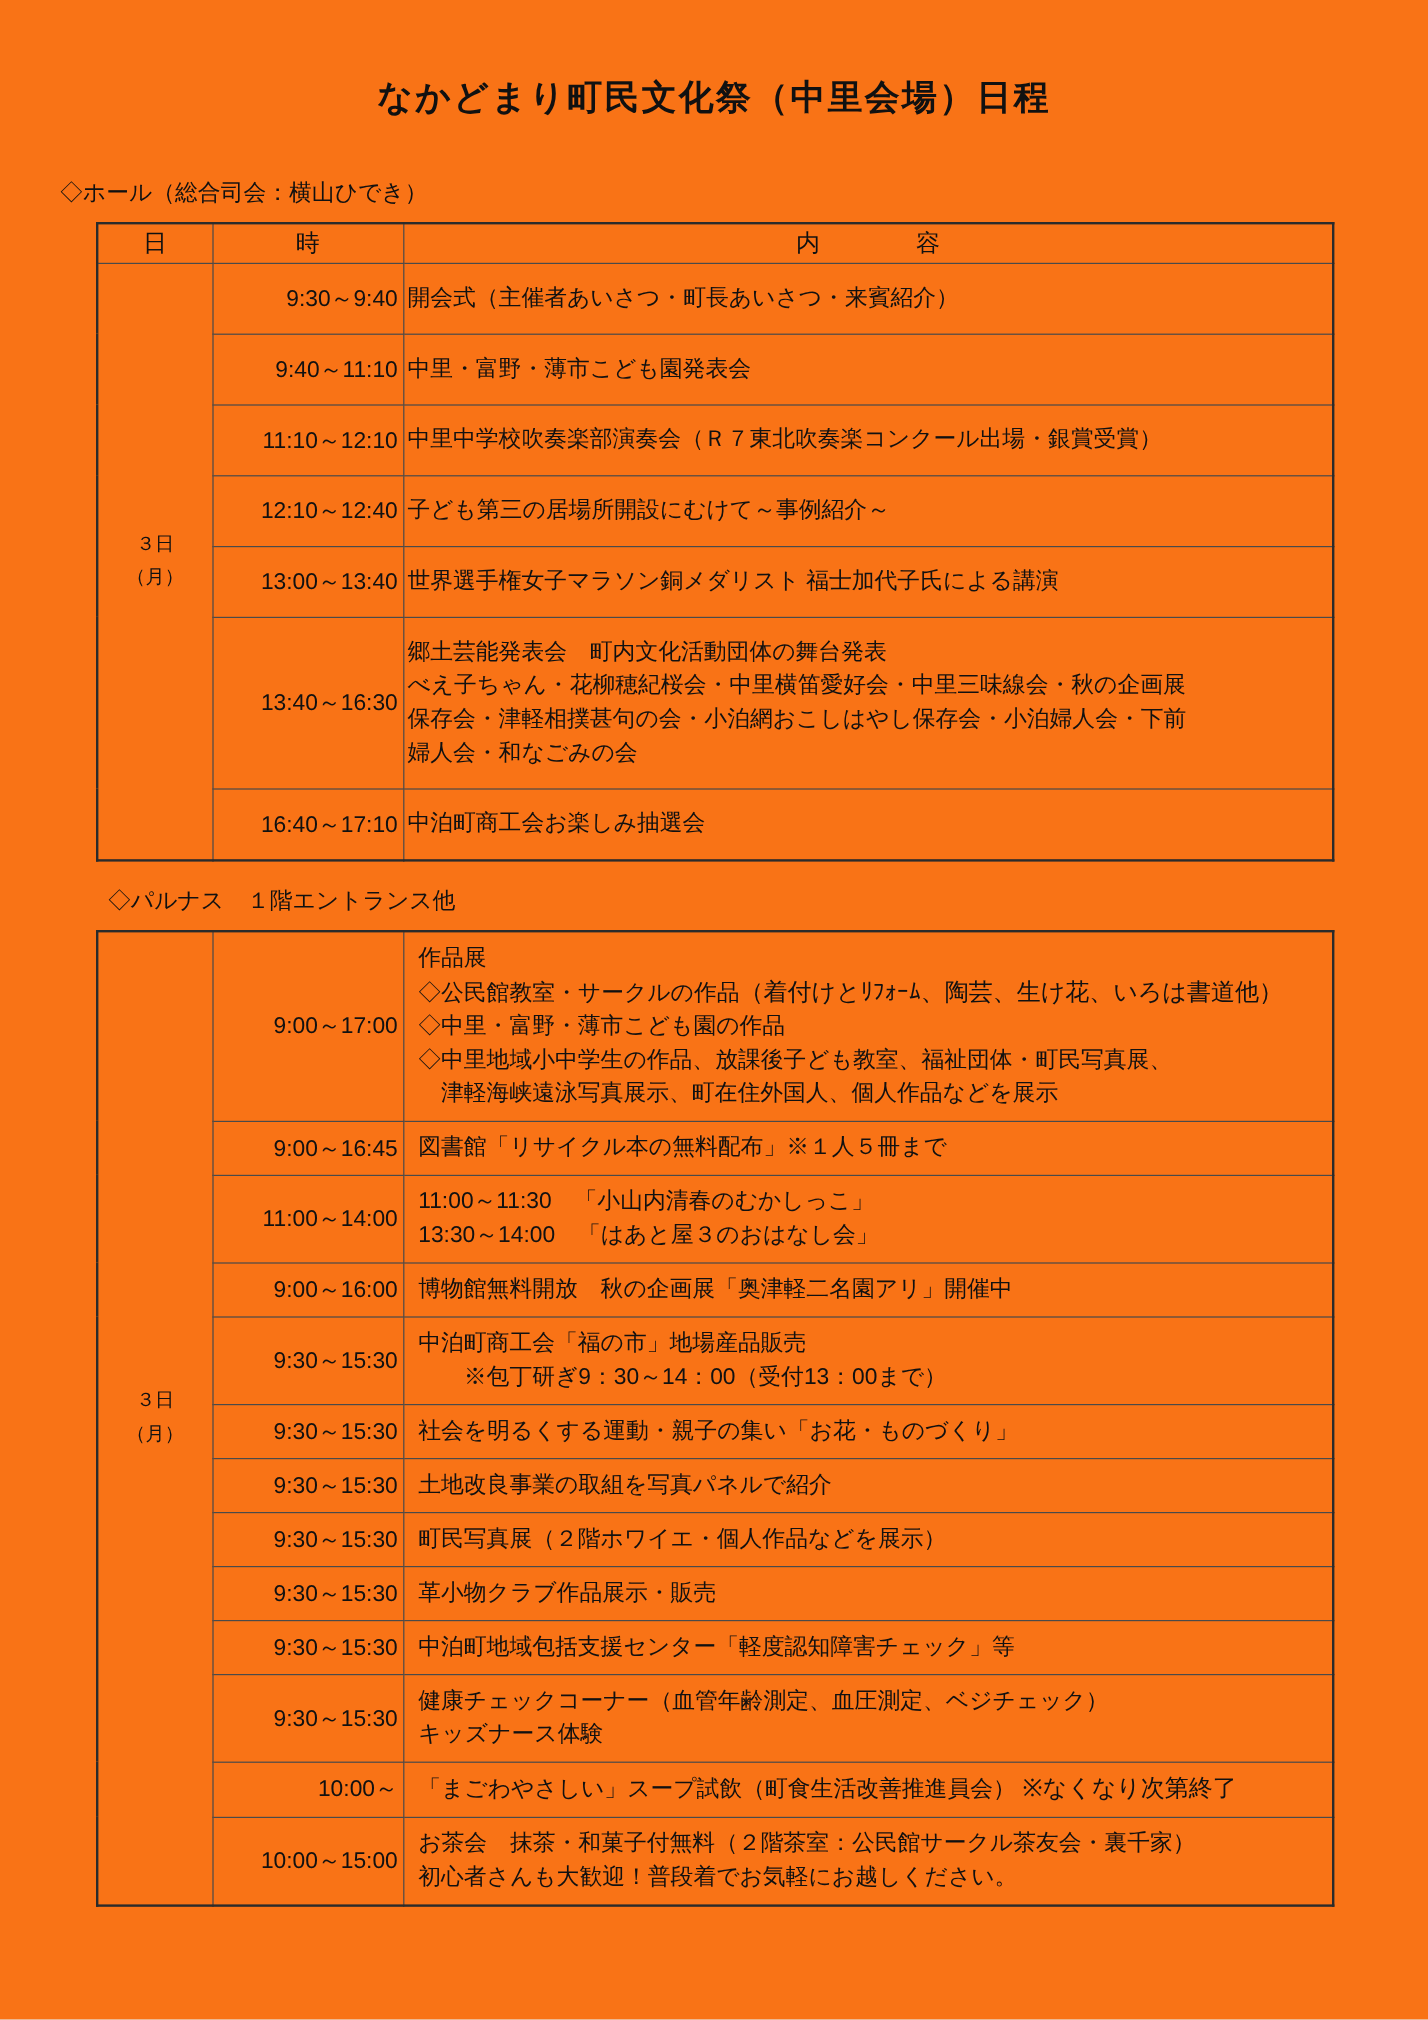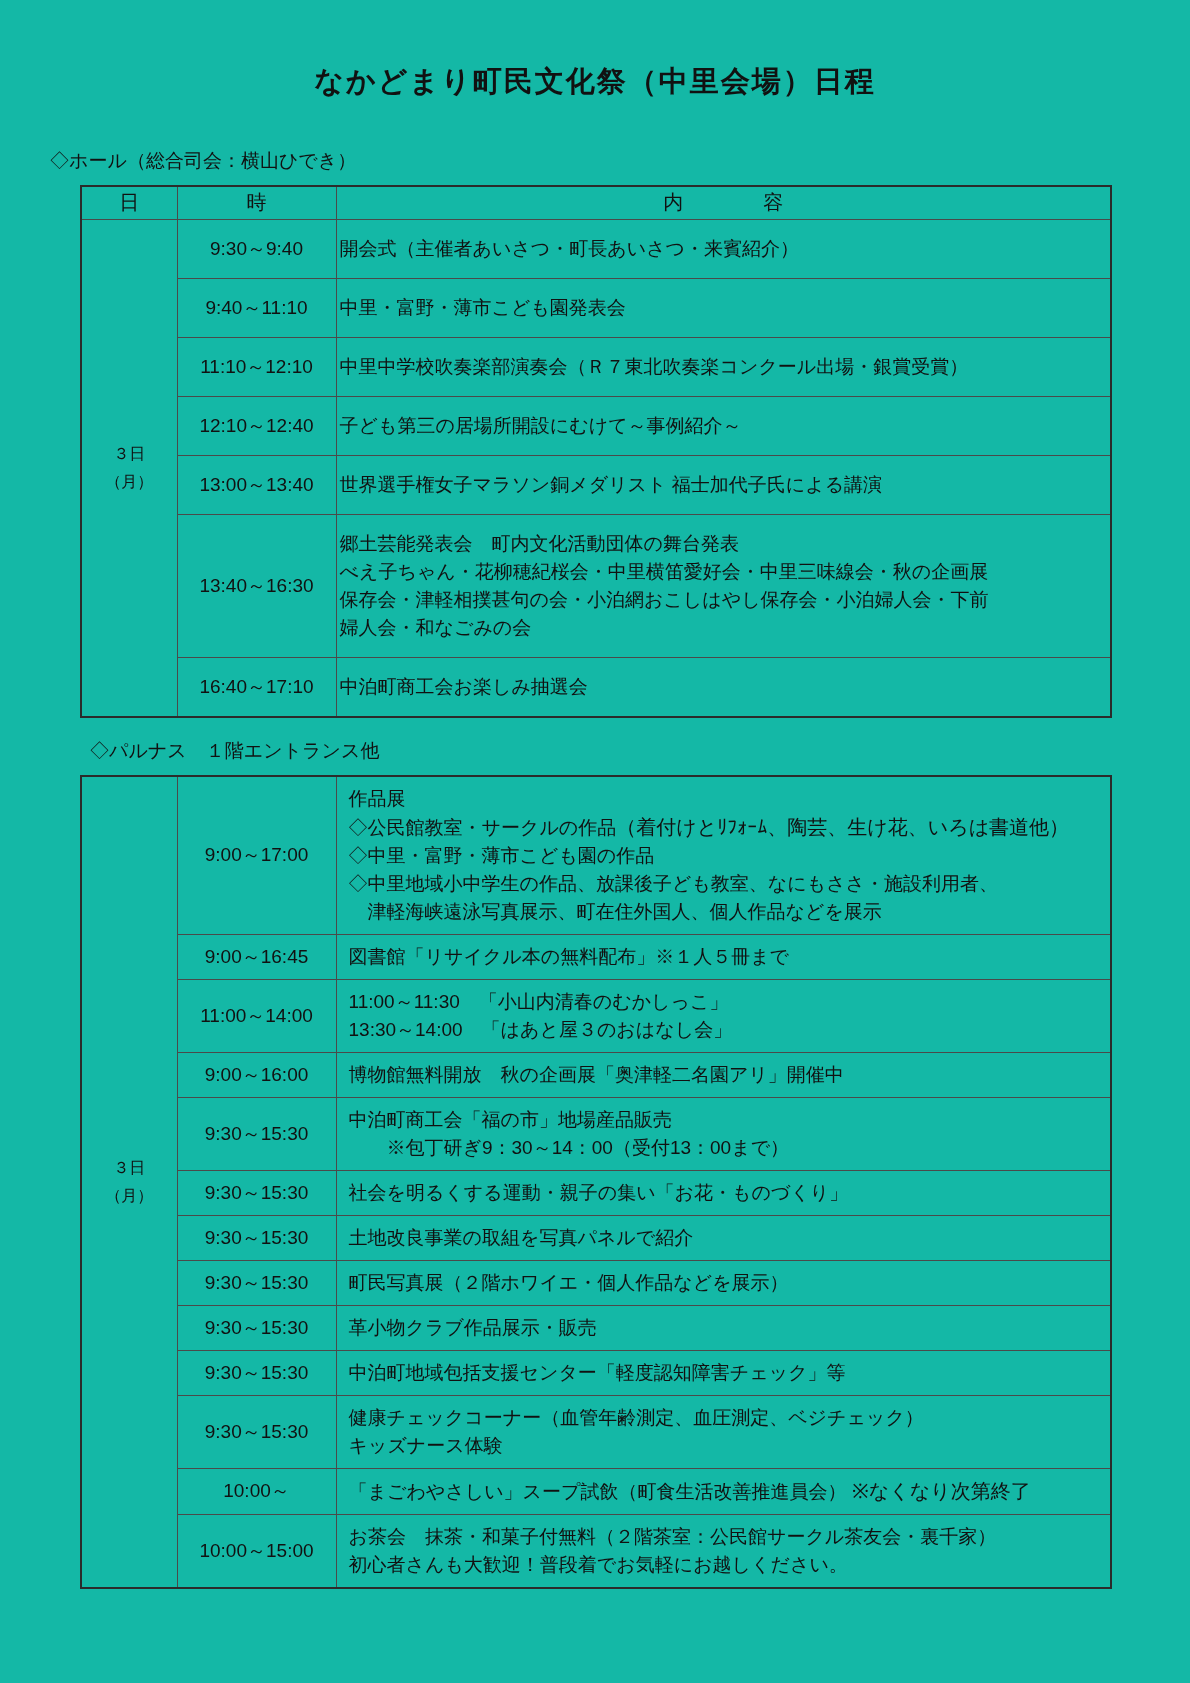--- a/index.html
+++ b/index.html
@@ -1,21 +1,21 @@
 <!DOCTYPE html>
 <html><head>
 <meta charset="utf-8">
 <style>
   * { box-sizing: border-box; }
   html, body { margin: 0; padding: 0; background: #e8e8e8; }
   .page {
     width: 1190px;
     height: 1683px;
     margin: 0 auto;
-    background: #14b8a6;
+    background: #f97316;
     padding: 62px 80px 0 80px;
     font-family: "Liberation Sans", sans-serif;
     color: #111;
     position: relative;
   }
   .doc-title {
     margin: 0 0 46px 0;
     text-align: center;
     font-size: 29px;
     font-weight: bold;
@@ -46,23 +46,23 @@
     height: 33px;
     text-align: center;
     padding: 0;
   }
   .day-cell {
     text-align: center;
     font-size: 16px;
     line-height: 28px;
   }
   .time-cell {
-    text-align: center;
+    text-align: right;
     font-size: 19px;
-    padding: 2px 20px;
+    padding: 2px 4px;
     white-space: nowrap;
   }
   .content-cell { font-size: 19px; }
   .t1 .content-cell { padding: 15px 3px; }
   .t2 .content-cell { padding: 8px 12px; }
   .line { line-height: 28px; }
   .small { font-size: 20px; }
   .footnotes { margin: 12px 0 0 -8px; }
   .footnote { font-size: 18px; line-height: 28px; }
 </style>
@@ -153,21 +153,21 @@
         <tr>
           <td class="day-cell" rowspan="13">
             <div>３日</div>
             <div>（月）</div>
           </td>
           <td class="time-cell">9:00～17:00</td>
           <td class="content-cell">
             <div class="line"><span>作品展</span></div>
             <div class="line"><span>◇公民館教室・サークルの作品</span><span class="small">（着付けとﾘﾌｫｰﾑ、陶芸、生け花、いろは書道他）</span></div>
             <div class="line"><span>◇中里・富野・薄市こども園の作品</span></div>
-            <div class="line"><span>◇中里地域小中学生の作品、放課後子ども教室、なにもささ・施設利用者、</span></div>
+            <div class="line"><span>◇中里地域小中学生の作品、放課後子ども教室、福祉団体・町民写真展、</span></div>
             <div class="line"><span>　津軽海峡遠泳写真展示、町在住外国人、個人作品などを展示</span></div>
           </td>
         </tr>
         <tr>
           <td class="time-cell">9:00～16:45</td>
           <td class="content-cell">
             <div class="line"><span>図書館「リサイクル本の無料配布」※１人５冊まで</span></div>
           </td>
         </tr>
         <tr>

